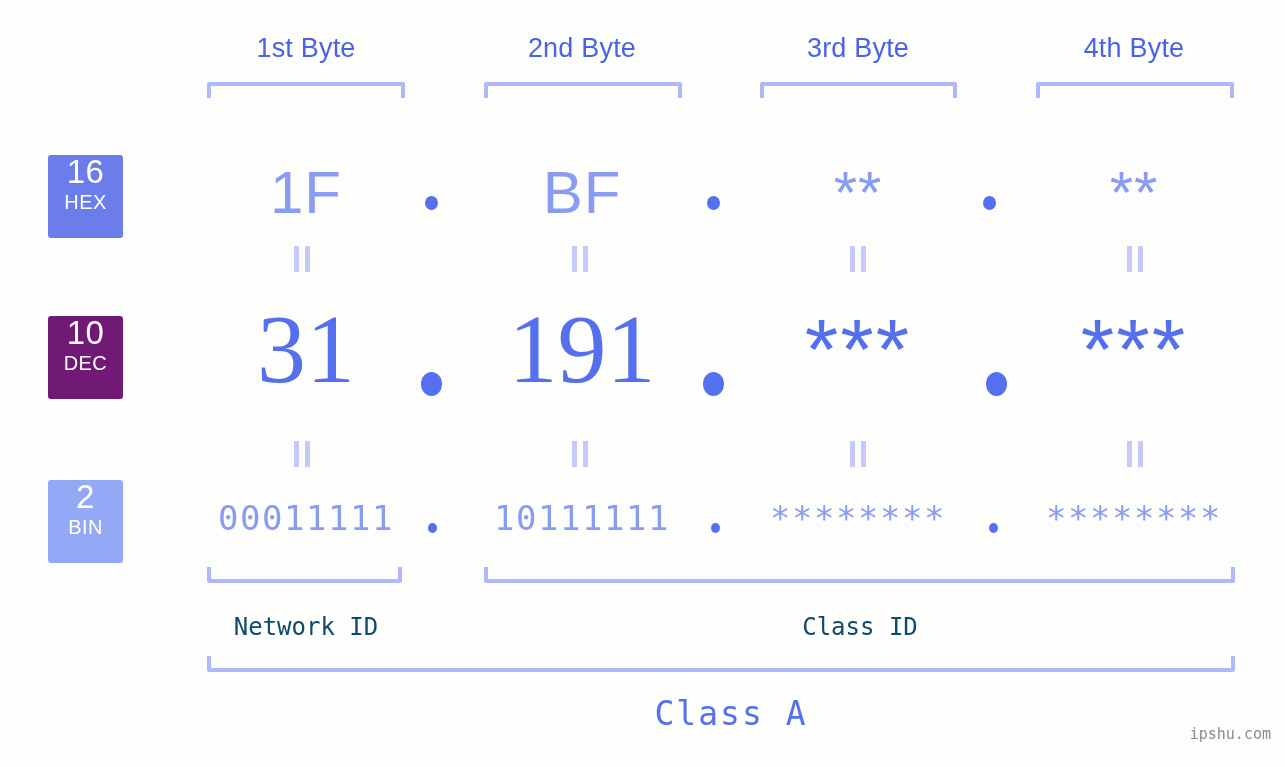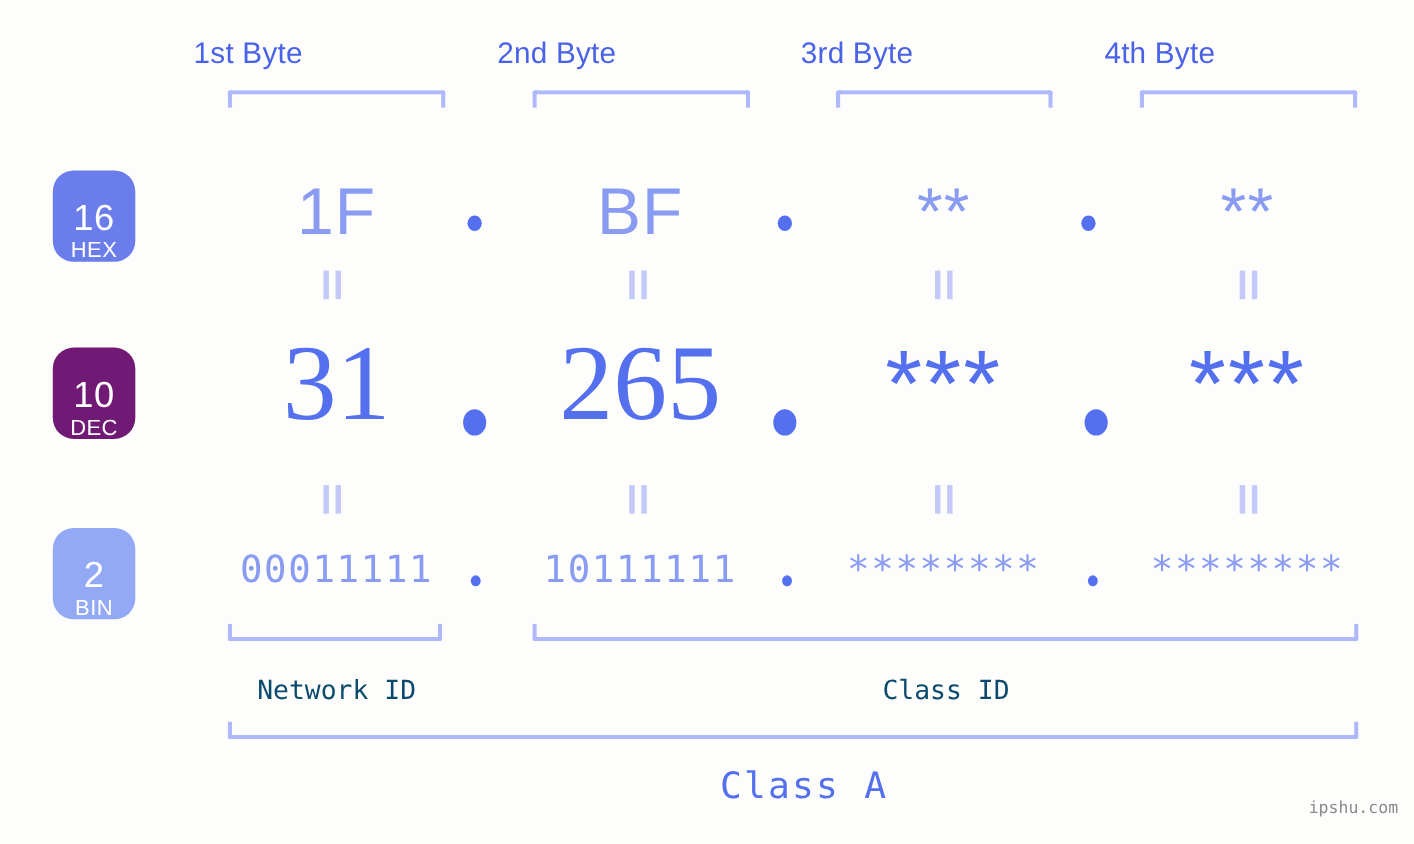--- a/index.html
+++ b/index.html
@@ -17,21 +17,21 @@
     width: 1285px;
     height: 767px;
     background: #fdfefb;
   }
 
   
   .byte-label {
     position: absolute;
     top: 33px;
     width: 260px;
-    text-align: left;
+    text-align: center;
     font-size: 27px;
     color: #4a62e8;
     font-family: "Liberation Sans", sans-serif;
     letter-spacing: .2px;
   }
 
   
   .bracket-down {           
     position: absolute;
     border-top: 4px solid #aeb8fb;
@@ -48,26 +48,26 @@
     border-radius: 0 0 3px 3px;
     height: 16px;
   }
 
   
   .badge {
     position: absolute;
     left: 48px;
     width: 75px;
     height: 83px;
-    border-radius: 19px;
+    border-radius: 3px;
     color: #ffffff;
     display: flex;
     flex-direction: column;
     align-items: center;
-    justify-content: flex-end;
+    justify-content: flex-start;
     font-family: "Liberation Sans", sans-serif;
     line-height: 1;
   }
   .badge .num  { font-size: 33px; font-weight: 400; letter-spacing: .5px; }
   .badge .name { font-size: 20px; font-weight: 400; margin-top: 4px; letter-spacing: .4px; }
 
   
   .row { position: absolute; left: 0; width: 1285px; }
 
   .cell {
@@ -213,21 +213,21 @@
       <i class="a"></i>
       <i class="b"></i>
     </div>
   <div class="eq" style="left:1127px; top:246px">
       <i class="a"></i>
       <i class="b"></i>
     </div>
 
   <div class="row" style="top:300px; height:120px">
     <div class="cell dec-val" style="left:176px; top:0; width:260px">31</div>
-    <div class="cell dec-val" style="left:452px; top:0; width:260px">265</div>
+    <div class="cell dec-val" style="left:452px; top:0; width:260px">191</div>
     <div class="cell dec-val masked" style="left:728px; top:6px; width:260px">***</div>
     <div class="cell dec-val masked" style="left:1004px; top:6px; width:260px">***</div>
 
     <div class="dec-dot" style="left:421px; top:72px"></div>
     <div class="dec-dot" style="left:703px; top:72px"></div>
     <div class="dec-dot" style="left:986px; top:72px"></div>
   </div>
 
   <div class="eq" style="left:294px; top:441px">
       <i class="a"></i>

